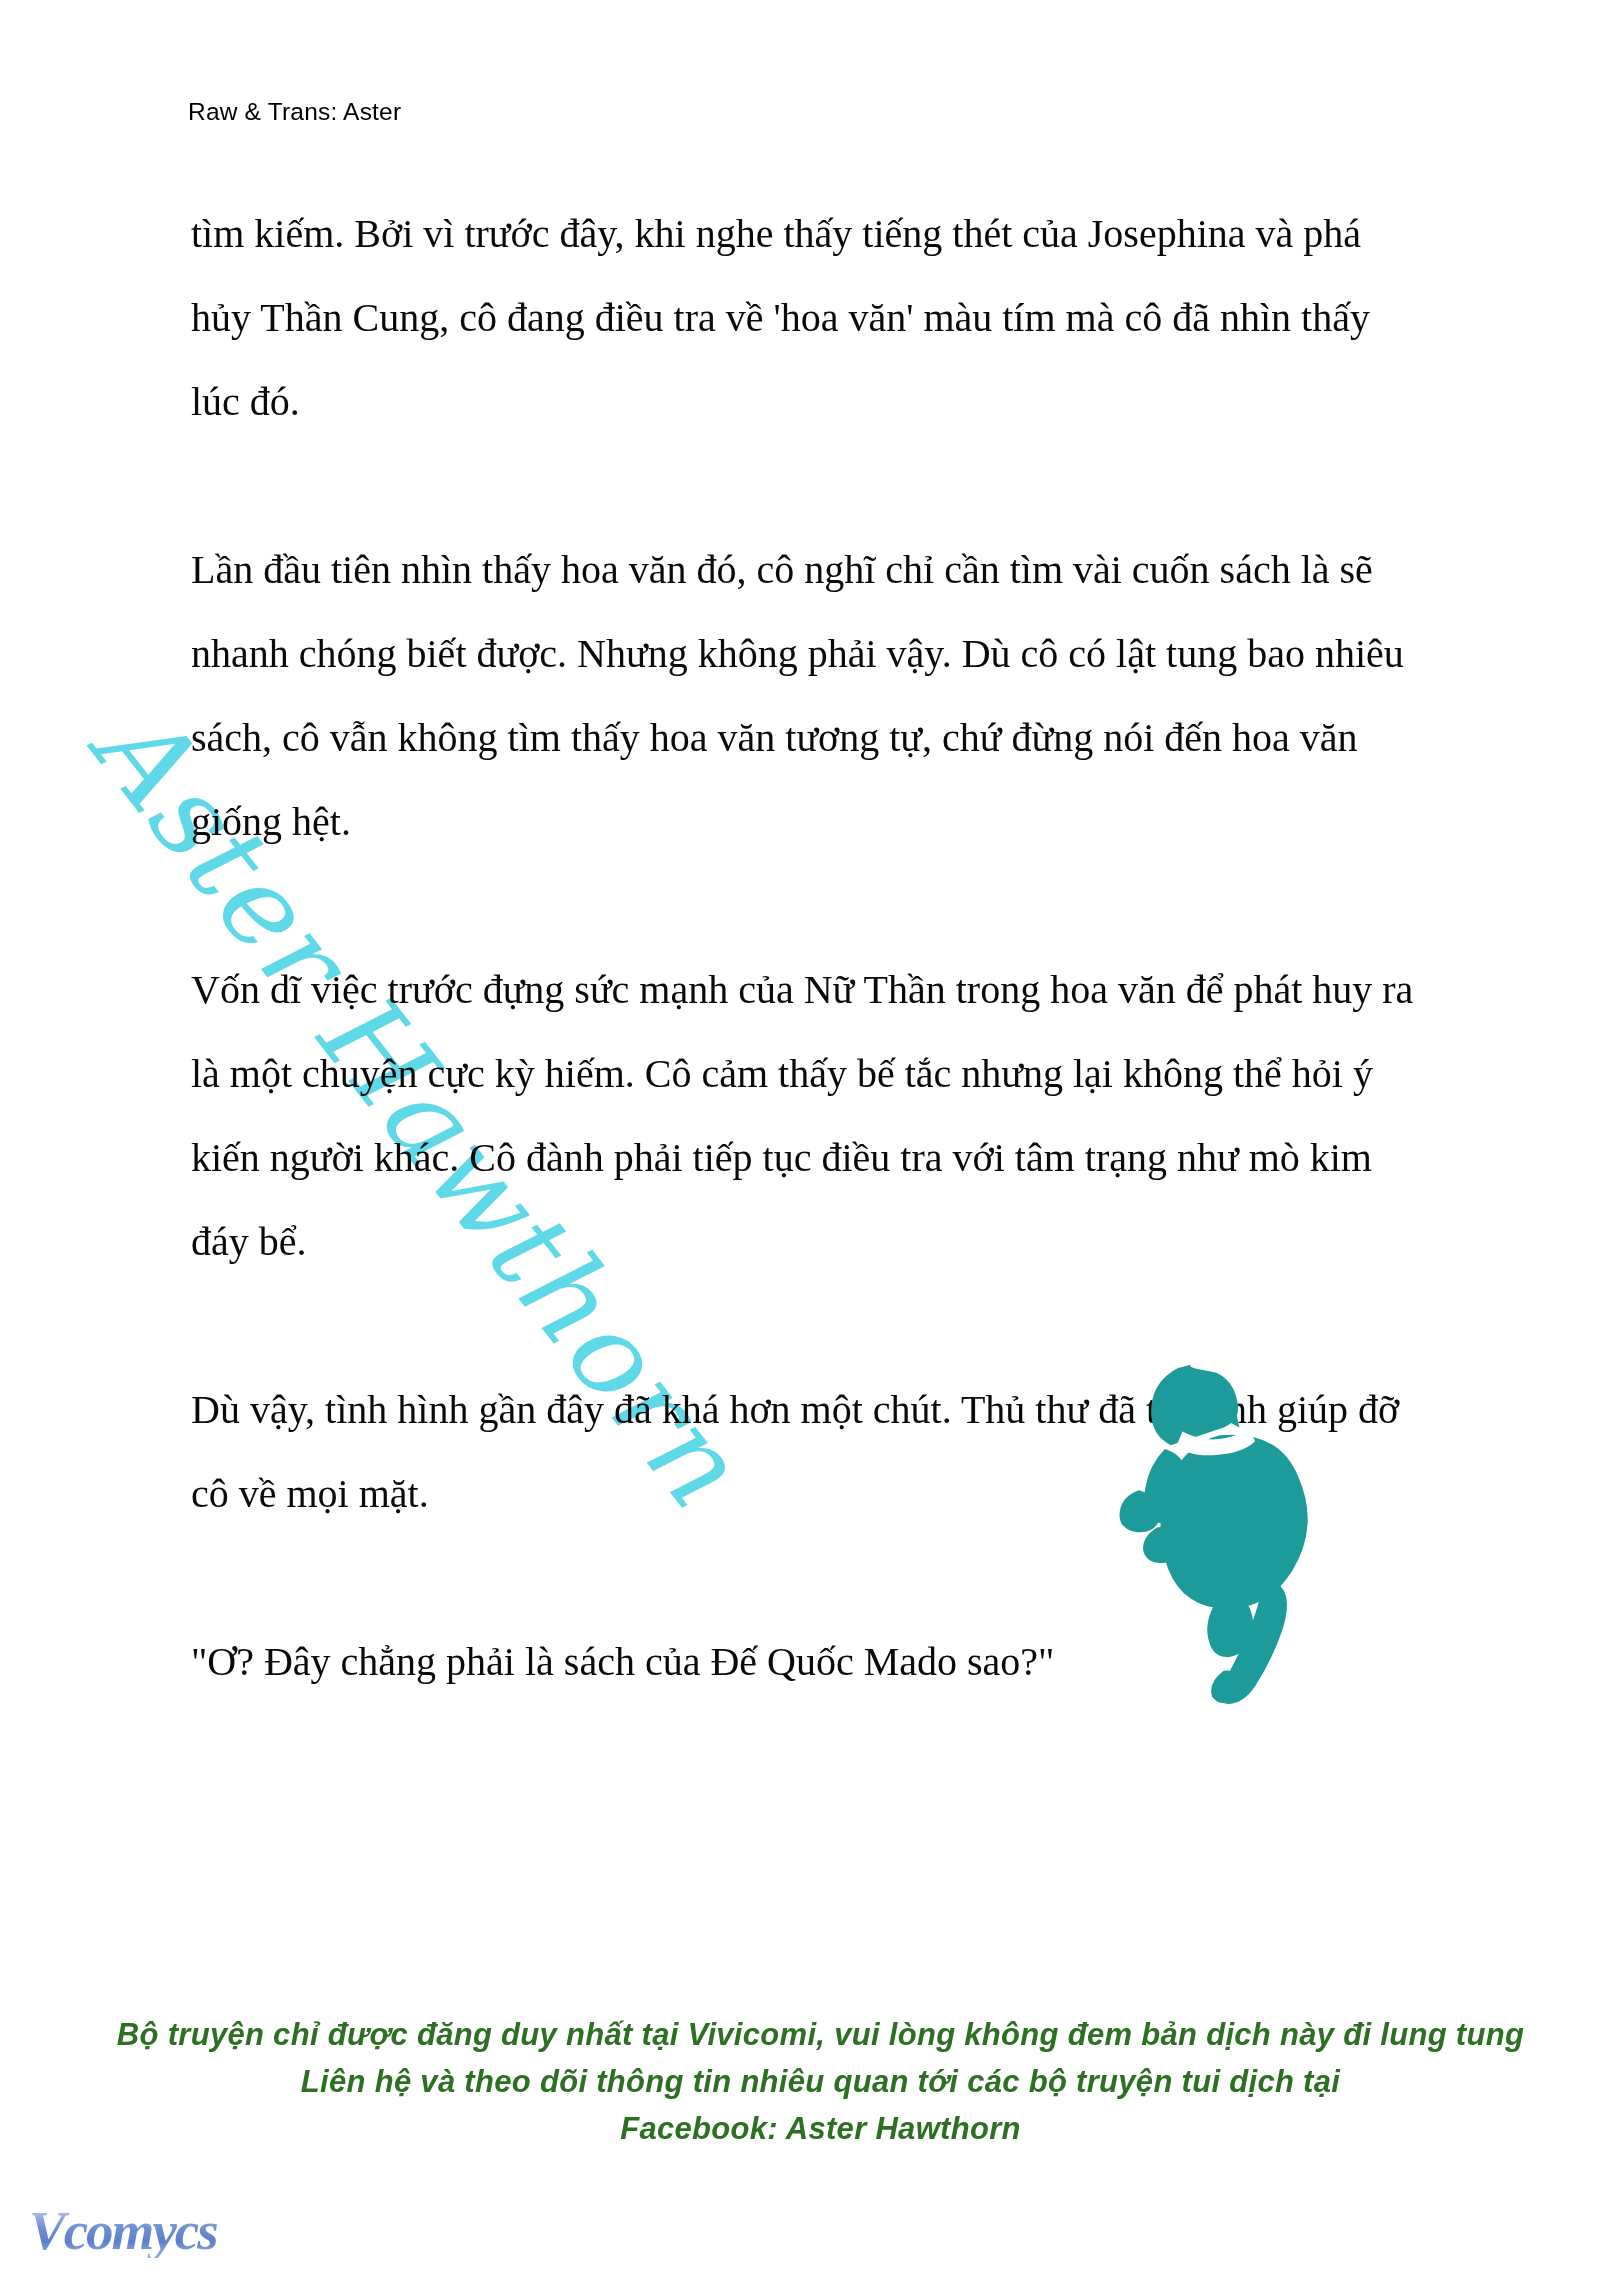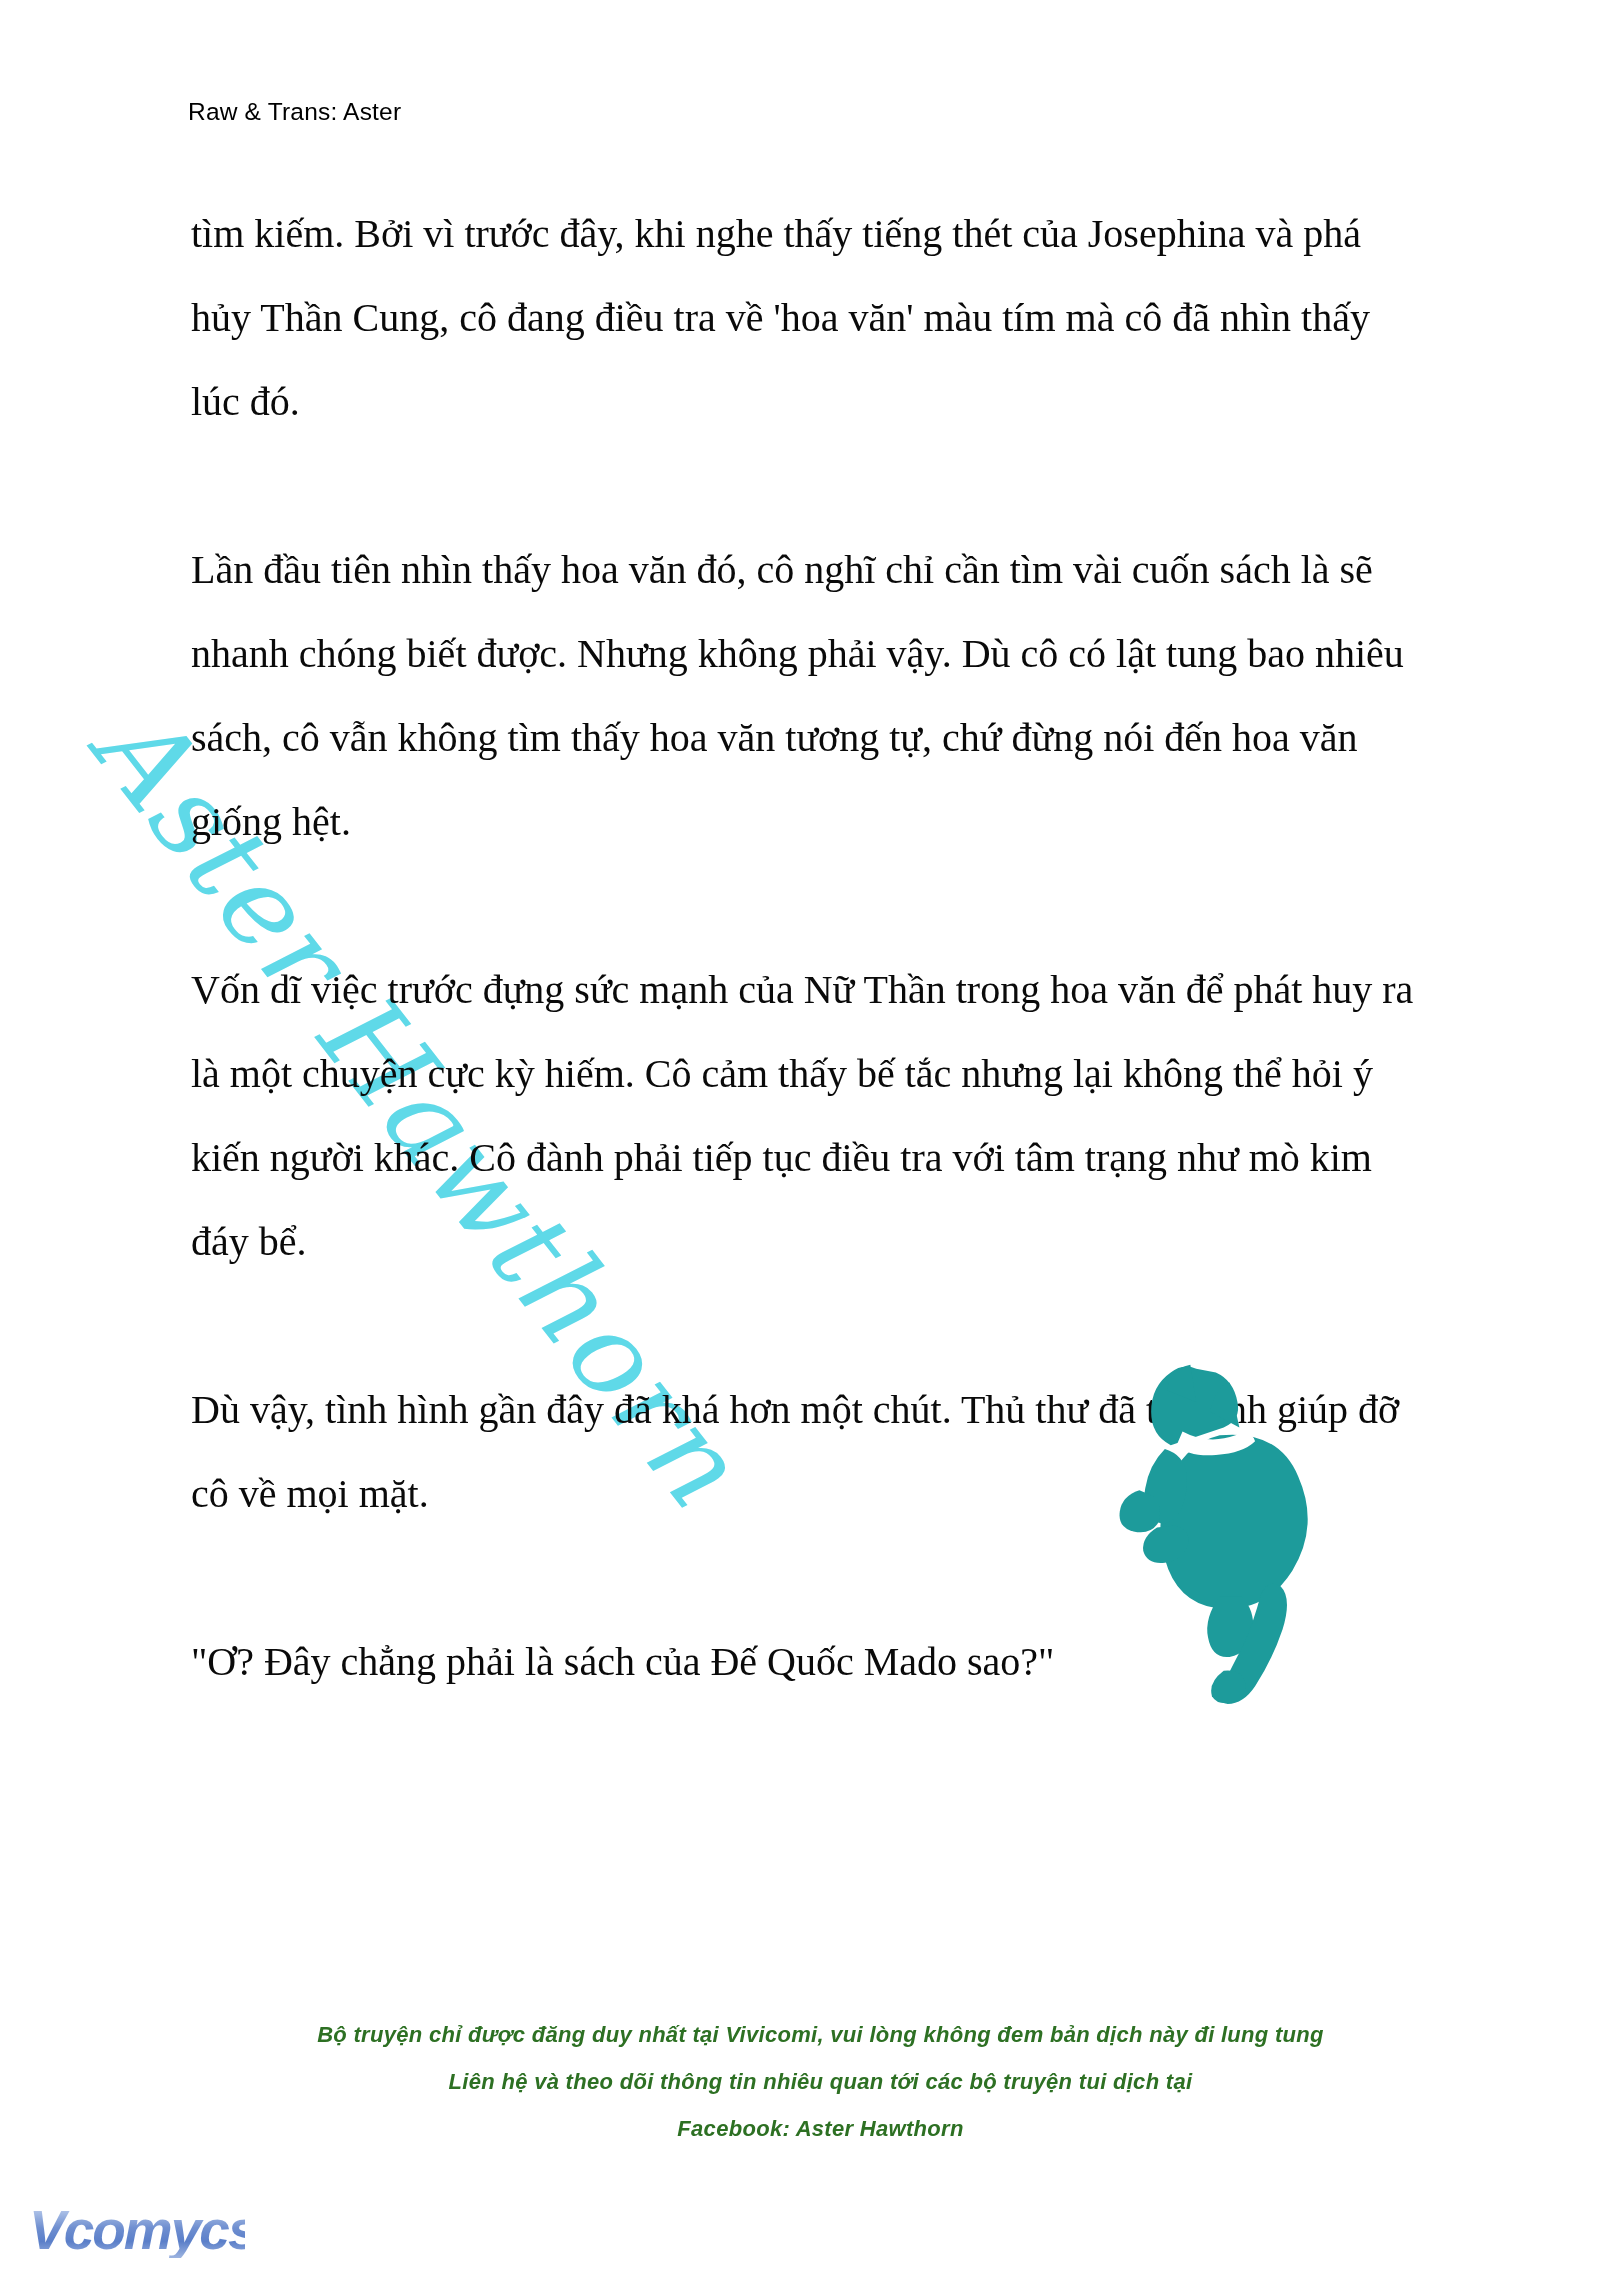--- a/index.html
+++ b/index.html
@@ -88,39 +88,39 @@
     left: 0;
     top: 2011px;
     width: 1621px;
     text-align: center;
     z-index: 5;
   }
   .footer-line {
     font-family: "Liberation Sans", "DejaVu Sans", sans-serif;
     font-style: italic;
     font-weight: bold;
-    font-size: 22px;
+    font-size: 31px;
     color: #2d7023;
     line-height: 47px;
     letter-spacing: 0.3px;
     white-space: nowrap;
     margin-left: 20px;
   }
 
   
   .logo {
     position: absolute;
     left: 29px;
     top: 2203px;
     width: 216px;
     height: 80px;
     z-index: 5;
   }
   .logo-text {
-    font-family: Liberation Sans, sans-serif;
+    font-family: Liberation Serif, serif;
     font-weight: bold;
     font-style: italic;
     font-size: 55px;
     letter-spacing: -2px;
     background: linear-gradient(180deg, #c9d8f2 0%, #6f8fd0 45%, #5b7fc9 70%, #9db4e0 100%);
     -webkit-background-clip: text;
     background-clip: text;
     color: transparent;
     line-height: 1;
     white-space: nowrap;

